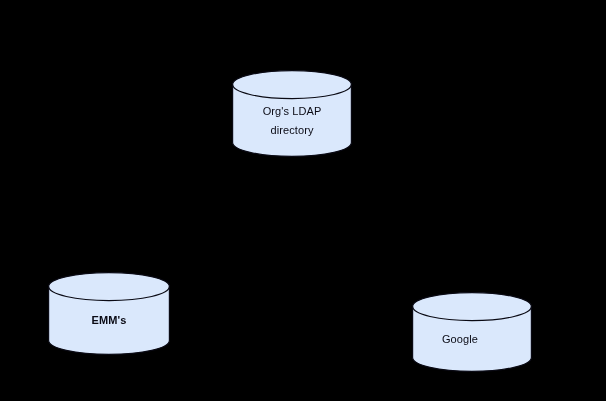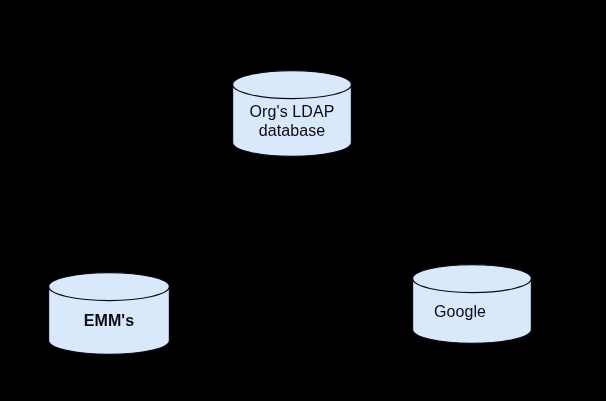--- a/index.html
+++ b/index.html
@@ -30,21 +30,21 @@
   }
   .node-label {
     position: absolute;
     left: 0;
     right: 0;
     display: flex;
     flex-direction: column;
     align-items: center;
     justify-content: center;
     text-align: center;
-    font-size: 16px;
+    font-size: 11px;
     line-height: 19px;
     color: #0a0a14;
     letter-spacing: 0.1px;
     white-space: nowrap;
     pointer-events: none;
   }
   .node-label .line {
     display: block;
   }
 </style>
@@ -52,33 +52,33 @@
 <body>
 
 <div id="canvas" style="width: 606px; height: 401px; background: rgb(0, 0, 0);">
     <div class="node" style="left: 232px; top: 70px; width: 120px; height: 87px;">
       <svg width="120" height="87" viewBox="0 0 120 87">
         <path d="M 0.6 14.6 A 59.4 14 0 0 1 119.39999999999999 14.6 L 119.39999999999999 72.39999999999999 A 59.4 14 0 0 1 0.6 72.39999999999999 Z" fill="#dae8fc" stroke="#0a0a14" stroke-width="1.2"></path>
         <path d="M 0.6 14.6 A 59.4 14 0 0 0 119.39999999999999 14.6" fill="none" stroke="#0a0a14" stroke-width="1.2"></path>
       </svg>
       <div class="node-label" style="top: 14px; height: 73px;">
         <span class="line">Org's LDAP</span>
-        <span class="line">database</span>
+        <span class="line">directory</span>
       </div>
     </div>
     <div class="node" style="left: 48px; top: 272px; width: 122px; height: 83px;">
       <svg width="122" height="83" viewBox="0 0 122 83">
         <path d="M 0.6 14.6 A 60.4 14 0 0 1 121.39999999999999 14.6 L 121.39999999999999 68.39999999999999 A 60.4 14 0 0 1 0.6 68.39999999999999 Z" fill="#dae8fc" stroke="#0a0a14" stroke-width="1.2"></path>
         <path d="M 0.6 14.6 A 60.4 14 0 0 0 121.39999999999999 14.6" fill="none" stroke="#0a0a14" stroke-width="1.2"></path>
       </svg>
       <div class="node-label" style="top: 14px; height: 69px; font-weight: bold;">
         <span class="line">EMM's</span>
       </div>
     </div>
-    <div class="node" style="left: 412px; top: 264px; width: 96px; height: 80px;">
+    <div class="node" style="left: 412px; top: 292px; width: 96px; height: 80px;">
       <svg width="120" height="80" viewBox="0 0 120 80">
         <path d="M 0.6 14.6 A 59.4 14 0 0 1 119.39999999999999 14.6 L 119.39999999999999 65.39999999999999 A 59.4 14 0 0 1 0.6 65.39999999999999 Z" fill="#dae8fc" stroke="#0a0a14" stroke-width="1.2"></path>
         <path d="M 0.6 14.6 A 59.4 14 0 0 0 119.39999999999999 14.6" fill="none" stroke="#0a0a14" stroke-width="1.2"></path>
       </svg>
       <div class="node-label" style="top: 14px; height: 66px;">
         <span class="line">Google</span>
       </div>
     </div>
   </div>
 

